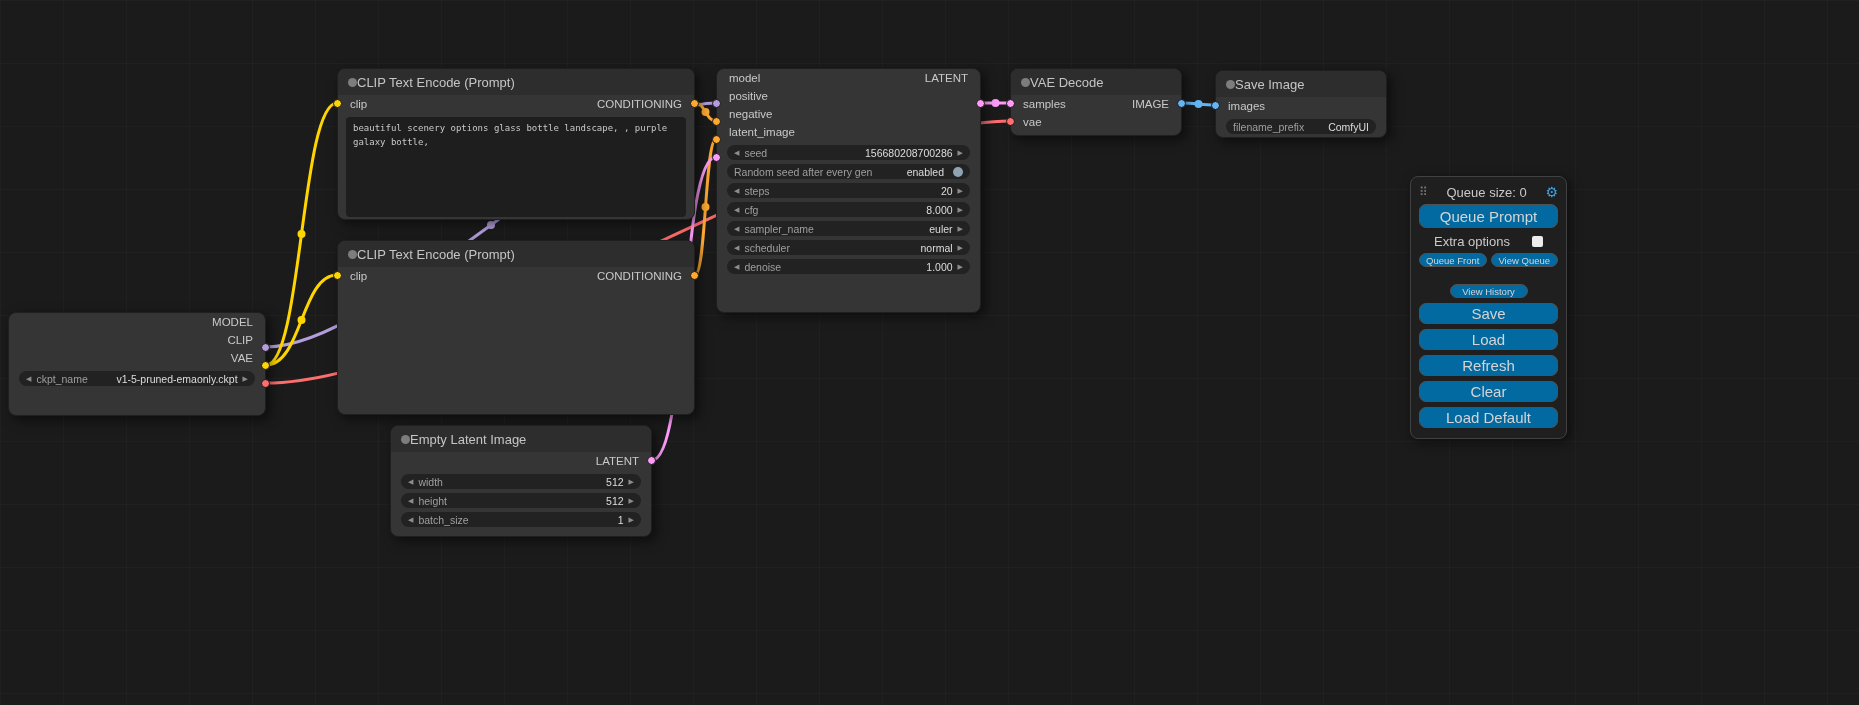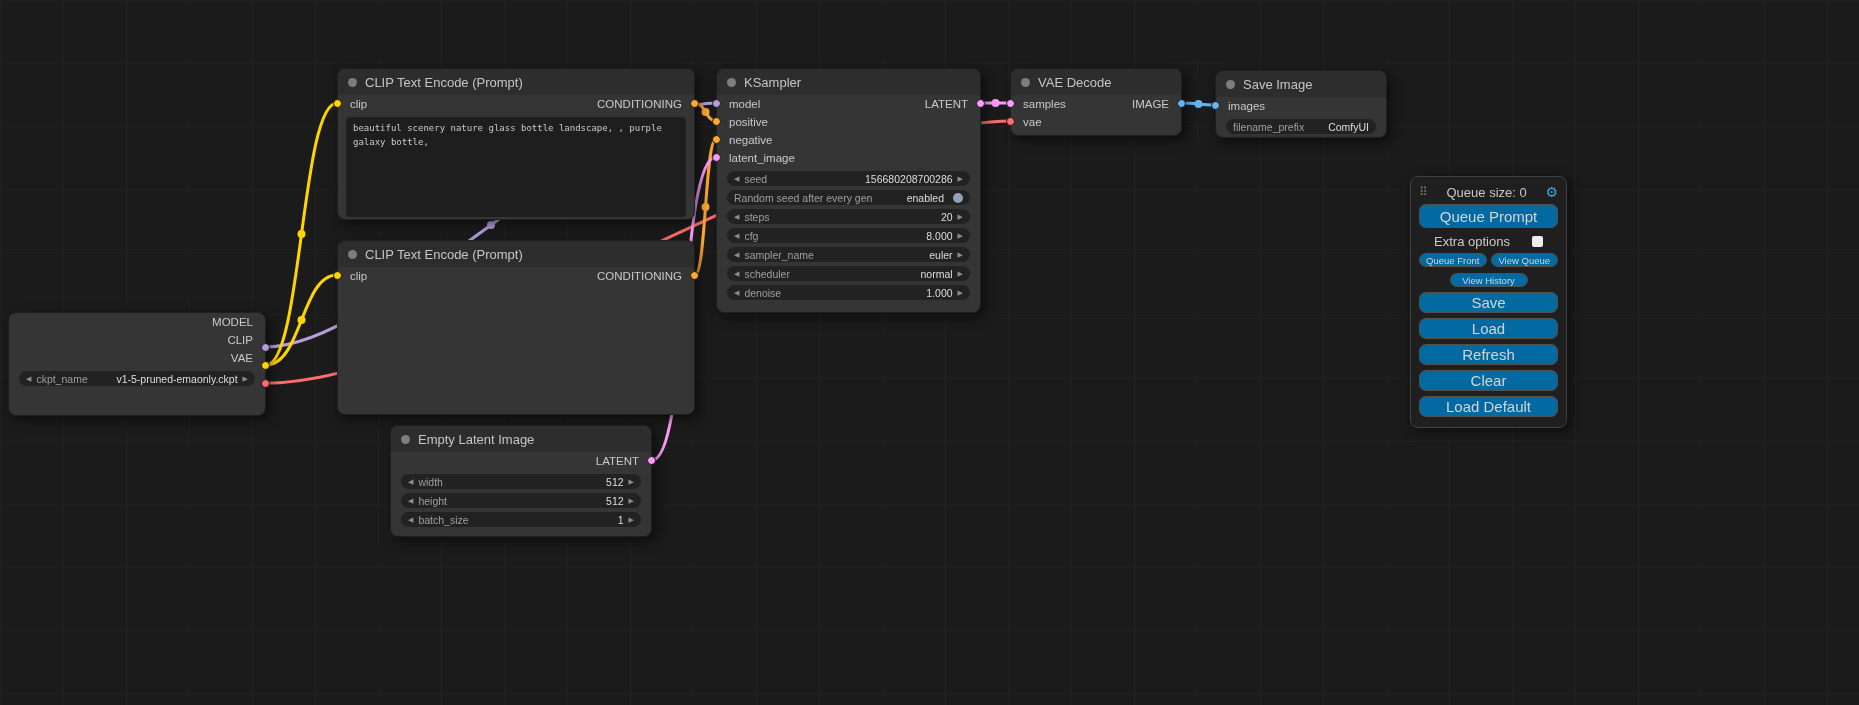--- a/index.html
+++ b/index.html
@@ -6,21 +6,21 @@
   html,body{width:1859px;height:705px;overflow:hidden;background:#1b1b1b;font-family:"Liberation Sans",sans-serif}
   #canvas{position:relative;width:1859px;height:705px;
     background-color:#1b1b1b;
     background-image:linear-gradient(rgba(255,255,255,.025) 1px,transparent 1px),
                      linear-gradient(90deg,rgba(255,255,255,.025) 1px,transparent 1px);
     background-size:63px 63px;}
   #wires{position:absolute;inset:0;z-index:1}
   #wires path{fill:none;stroke-width:3;stroke-linecap:round}
 
   .node{position:absolute;z-index:2;background:#353535;border:1px solid #1f1f1f;border-radius:8px;box-shadow:4px 4px 12px rgba(0,0,0,.55)}
-  .node-title{height:26px;display:flex;align-items:center;gap:8px;padding:0 10px;background:#2d2d2d;border-radius:7px 7px 0 0;font-size:13px;color:#c5c5c5;white-space:nowrap}
+  .node-title{height:26px;display:flex;align-items:center;padding:0 10px;background:#2d2d2d;border-radius:7px 7px 0 0;font-size:13px;color:#c5c5c5;white-space:nowrap}
   .node-dot{width:9px;height:9px;border-radius:50%;background:#7d7d7d;flex:none}
   .slot-row{height:18px;display:flex;align-items:center;font-size:11.5px;color:#c9c9c9;padding:0 12px;white-space:nowrap}
   .slot-row.between{justify-content:space-between}
   .slot-row.right{justify-content:flex-end}
   .slot-dot{position:absolute;width:9px;height:9px;border-radius:50%;border:1px solid #141414;z-index:3}
   .c-model{background:#B39DDB}.c-clip{background:#FFD500}.c-vae{background:#FF6E6E}
   .c-cond{background:#FFA931}.c-latent{background:#FF9CF9}.c-image{background:#64B5F6}
 
   .widget{height:15px;margin:4px 10px 0;background:#222;border-radius:8px;display:flex;align-items:center;padding:0 7px;font-size:10.5px;gap:5px;white-space:nowrap;overflow:hidden}
   .wlabel{color:#9f9f9f}
@@ -35,21 +35,21 @@
   .qdrag{color:#777;font-size:12px;cursor:move;flex:none}
   .qsize{flex:1;text-align:center;color:#c9c9c9;font-size:13px}
   .qgear{color:#3fa2e6;font-size:14px;flex:none;cursor:pointer}
   .btn{display:block;width:100%;background:#0369a1;border:1px solid #515151;border-radius:7px;color:#d4d4d4;text-align:center;font-family:inherit;cursor:pointer}
   .btn-qp{height:24px;font-size:15px;margin-top:1px}
   .btn-big{height:21px;font-size:15px;margin-top:5px}
   .extra{display:flex;align-items:center;justify-content:center;gap:22px;height:20px;margin-top:3px;font-size:13px;color:#c9c9c9}
   .checkbox{width:11px;height:11px;background:#ececec;border-radius:2px;cursor:pointer}
   .small-row{display:flex;gap:4px;margin-top:2px}
   .btn-sm{flex:1;height:14px;font-size:9.5px;line-height:11px;border-radius:8px}
-  .btn-vh{display:block;width:78px;height:14px;font-size:9.5px;line-height:11px;border-radius:8px;margin:6px auto 1px}
+  .btn-vh{display:block;width:78px;height:14px;font-size:9.5px;line-height:11px;border-radius:8px;margin:17px auto 1px}
 </style>
 </head>
 <body>
 
 <div id="canvas">
 
   <svg id="wires" width="1859" height="705" viewBox="0 0 1859 705">
     <path d="M 266 347 C 381 347, 601 103, 716 103" stroke="#B39DDB"></path>
     <path d="M 266 365 C 302 365, 301 103, 337 103" stroke="#FFD500"></path>
     <path d="M 266 365 C 302 365, 301 275, 337 275" stroke="#FFD500"></path>
@@ -93,21 +93,21 @@
 
   <div class="node" style="left:337px;top:68px;width:358px;height:152px">
     <div class="node-title">
       <span class="node-dot"></span>
       <span>CLIP Text Encode (Prompt)</span>
     </div>
     <div class="slot-row between">
       <span>clip</span>
       <span>CONDITIONING</span>
     </div>
-    <div class="textbox" style="height:100px">beautiful scenery nature glass bottle landscape, , purple galaxy bottle,</div>
+    <div class="textbox" style="height:100px">beautiful scenery options glass bottle landscape, , purple galaxy bottle,</div>
     <span class="slot-dot c-clip" style="left:-5px;top:30px"></span>
     <span class="slot-dot c-cond" style="right:-5px;top:30px"></span>
   </div>
 
   <div class="node" style="left:337px;top:240px;width:358px;height:175px">
     <div class="node-title">
       <span class="node-dot"></span>
       <span>CLIP Text Encode (Prompt)</span>
     </div>
     <div class="slot-row between">
@@ -141,24 +141,20 @@
     <div class="widget">
       <span class="warr">◀</span>
       <span class="wlabel">batch_size</span>
       <span class="wval">1</span>
       <span class="warr">▶</span>
     </div>
     <span class="slot-dot c-latent" style="right:-5px;top:30px"></span>
   </div>
 
   <div class="node" style="left:716px;top:68px;width:265px;height:245px">
-    <div class="node-title">
-      <span class="node-dot"></span>
-      <span>KSampler</span>
-    </div>
     <div class="slot-row between">
       <span>model</span>
       <span>LATENT</span>
     </div>
     <div class="slot-row">
         <span>positive</span>
       </div>
     <div class="slot-row">
         <span>negative</span>
       </div>

